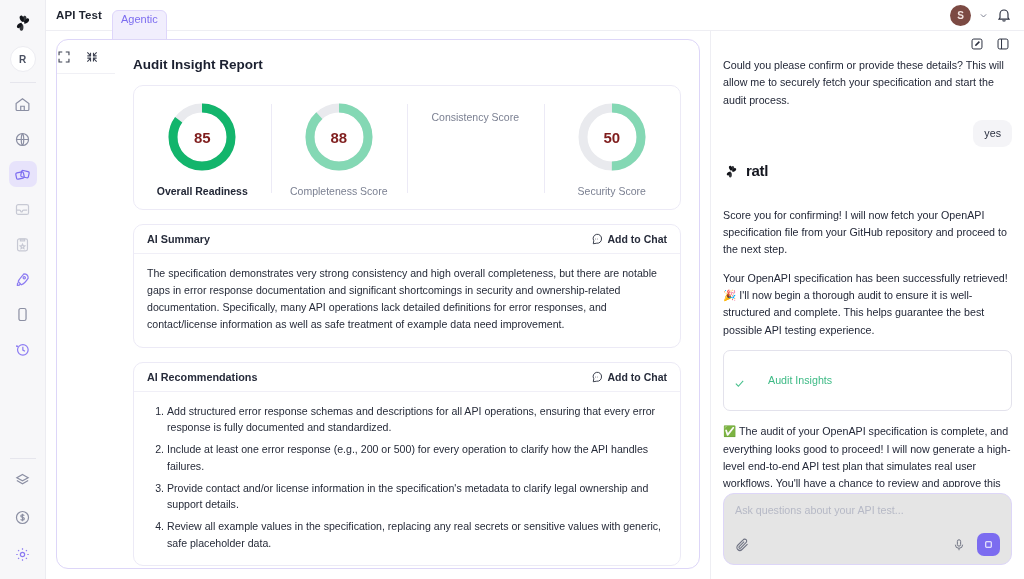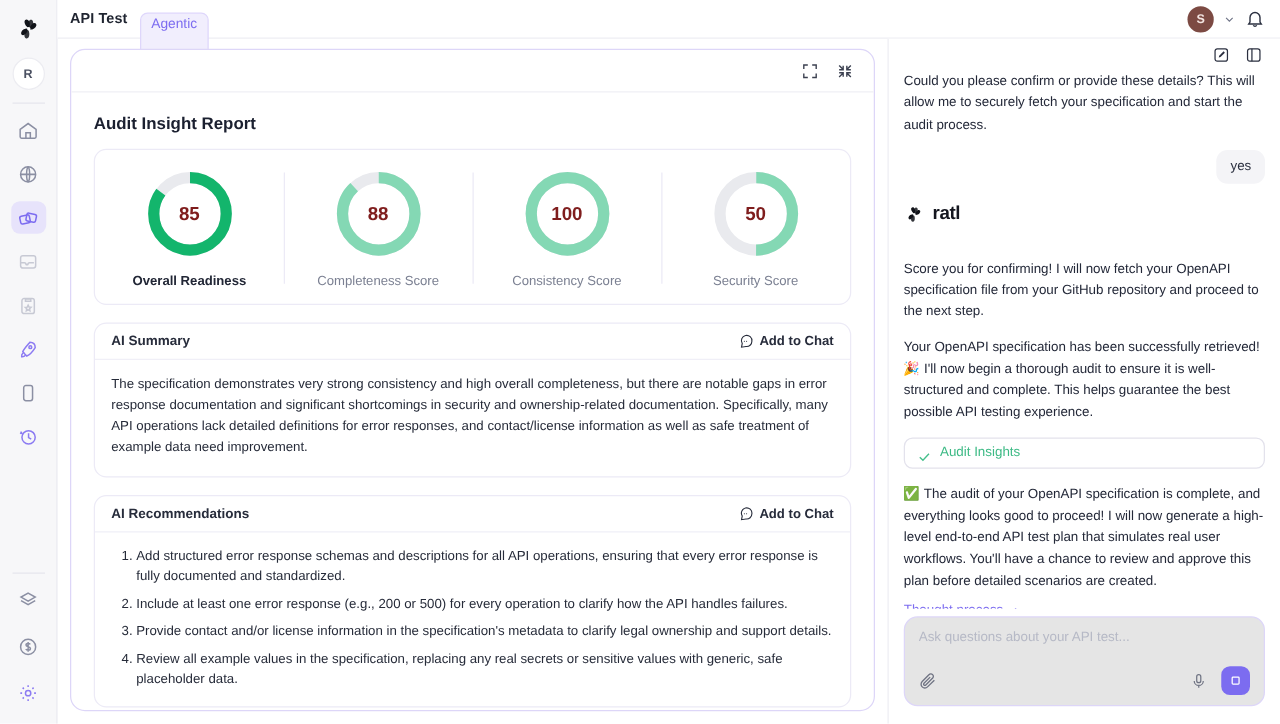--- a/index.html
+++ b/index.html
@@ -73,21 +73,21 @@
 
   .body { flex: 1 1 auto; display: flex; min-height: 0; }
 
   
   .main { flex: 1 1 auto; min-width: 0; padding: 8px 10px 10px 10px; display: flex; }
   .report-card {
     flex: 1 1 auto;
     border: 1px solid #ddd6f8;
     border-radius: 12px;
     background: #fff;
-    display: flex; flex-direction: column;
+    display: flex; 
     overflow: hidden;
   }
   .report-tools {
     height: 34px; flex: 0 0 34px;
     display: flex; align-items: center; justify-content: flex-end;
     gap: 14px; padding-right: 16px;
     border-bottom: 1px solid #f0f0f5;
     color: #3b4050;
   }
   .report-body { padding: 12px 18px 16px; overflow: hidden; }
@@ -153,23 +153,23 @@
   }
   .msg-assist p { margin-bottom: 11px; }
   .user-row { display: flex; justify-content: flex-end; margin: 2px 0 12px; }
   .user-bubble {
     background: #f4f4f7; border-radius: 9px;
     padding: 5px 11px; font-size: 10.7px; color: #2b3040;
   }
   .brand-row { display: flex; align-items: center; gap: 6px; margin: 2px 0 23px; }
   .brand-name { font-size: 15px; font-weight: 700; letter-spacing: -.3px; color: #14161f; }
   .insight-chip {
-    display: flex; align-items: flex-end; gap: 7px;
+    display: flex; align-items: flex-end; gap: 23px;
     border: 1px solid #e3e2ec; border-radius: 7px;
-    padding: 3px 10px; margin: 3px 0 12px;
+    padding: 21px 10px; margin: 3px 0 12px;
     font-size: 10.7px; color: #3dba85;
   }
   .chip-check { color: #46c08c; font-size: 11px; }
   .thought-toggle {
     color: #7c6cf0; font-size: 10.7px; display: flex; align-items: center; gap: 5px;
     margin: 1px 0 5px;
   }
 
   .composer-wrap { flex: 0 0 auto; padding: 6px 12px 14px; }
   .composer {
@@ -350,27 +350,20 @@
                   <div class="donut">
                     <svg width="74" height="74" viewBox="0 0 74 74">
                       <circle cx="37" cy="37" r="29" fill="none" stroke="#e9eaee" stroke-width="9"></circle>
                       <circle cx="37" cy="37" r="29" fill="none" stroke="#84d8b4" stroke-width="9" stroke-linecap="butt" stroke-dasharray="160.35 182.21"></circle>
                     </svg>
                     <div class="val">88</div>
                   </div>
                   <div class="score-label">Completeness Score</div>
                 </div>
                 <div class="score">
-                  <div class="donut">
-                    <svg width="74" height="74" viewBox="0 0 74 74">
-                      <circle cx="37" cy="37" r="29" fill="none" stroke="#e9eaee" stroke-width="9"></circle>
-                      <circle cx="37" cy="37" r="29" fill="none" stroke="#84d8b4" stroke-width="9" stroke-linecap="butt" stroke-dasharray="182.21 182.21"></circle>
-                    </svg>
-                    <div class="val">100</div>
-                  </div>
                   <div class="score-label">Consistency Score</div>
                 </div>
                 <div class="score">
                   <div class="donut">
                     <svg width="74" height="74" viewBox="0 0 74 74">
                       <circle cx="37" cy="37" r="29" fill="none" stroke="#e9eaee" stroke-width="9"></circle>
                       <circle cx="37" cy="37" r="29" fill="none" stroke="#84d8b4" stroke-width="9" stroke-linecap="butt" stroke-dasharray="91.11 182.21"></circle>
                     </svg>
                     <div class="val">50</div>
                   </div>

